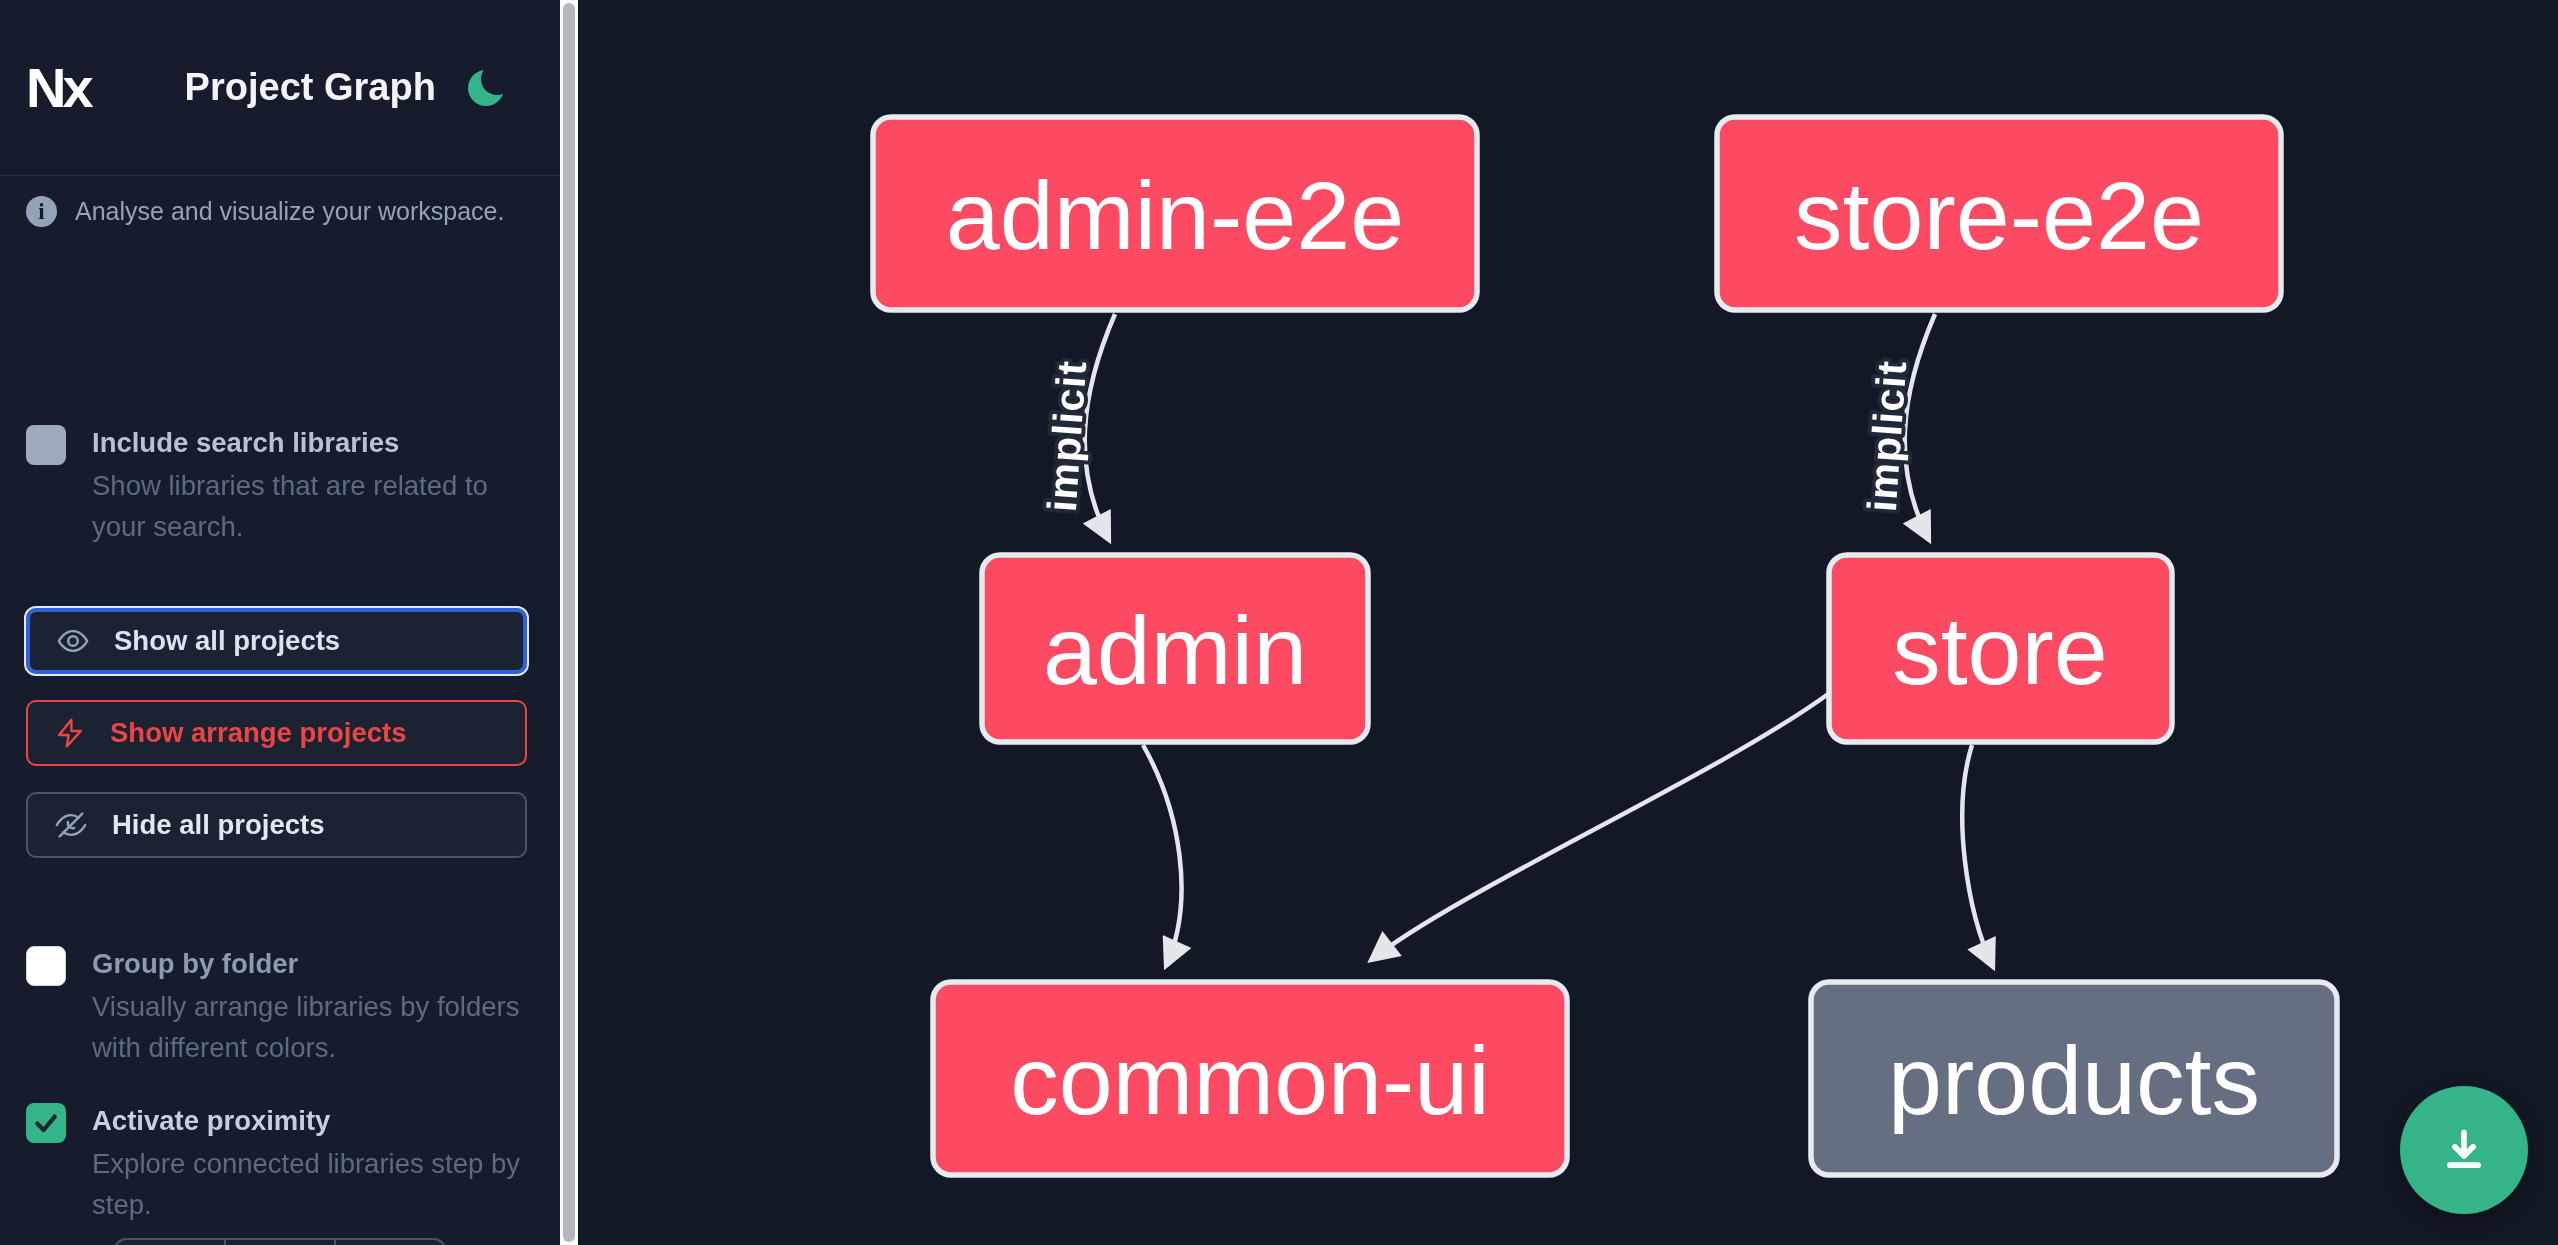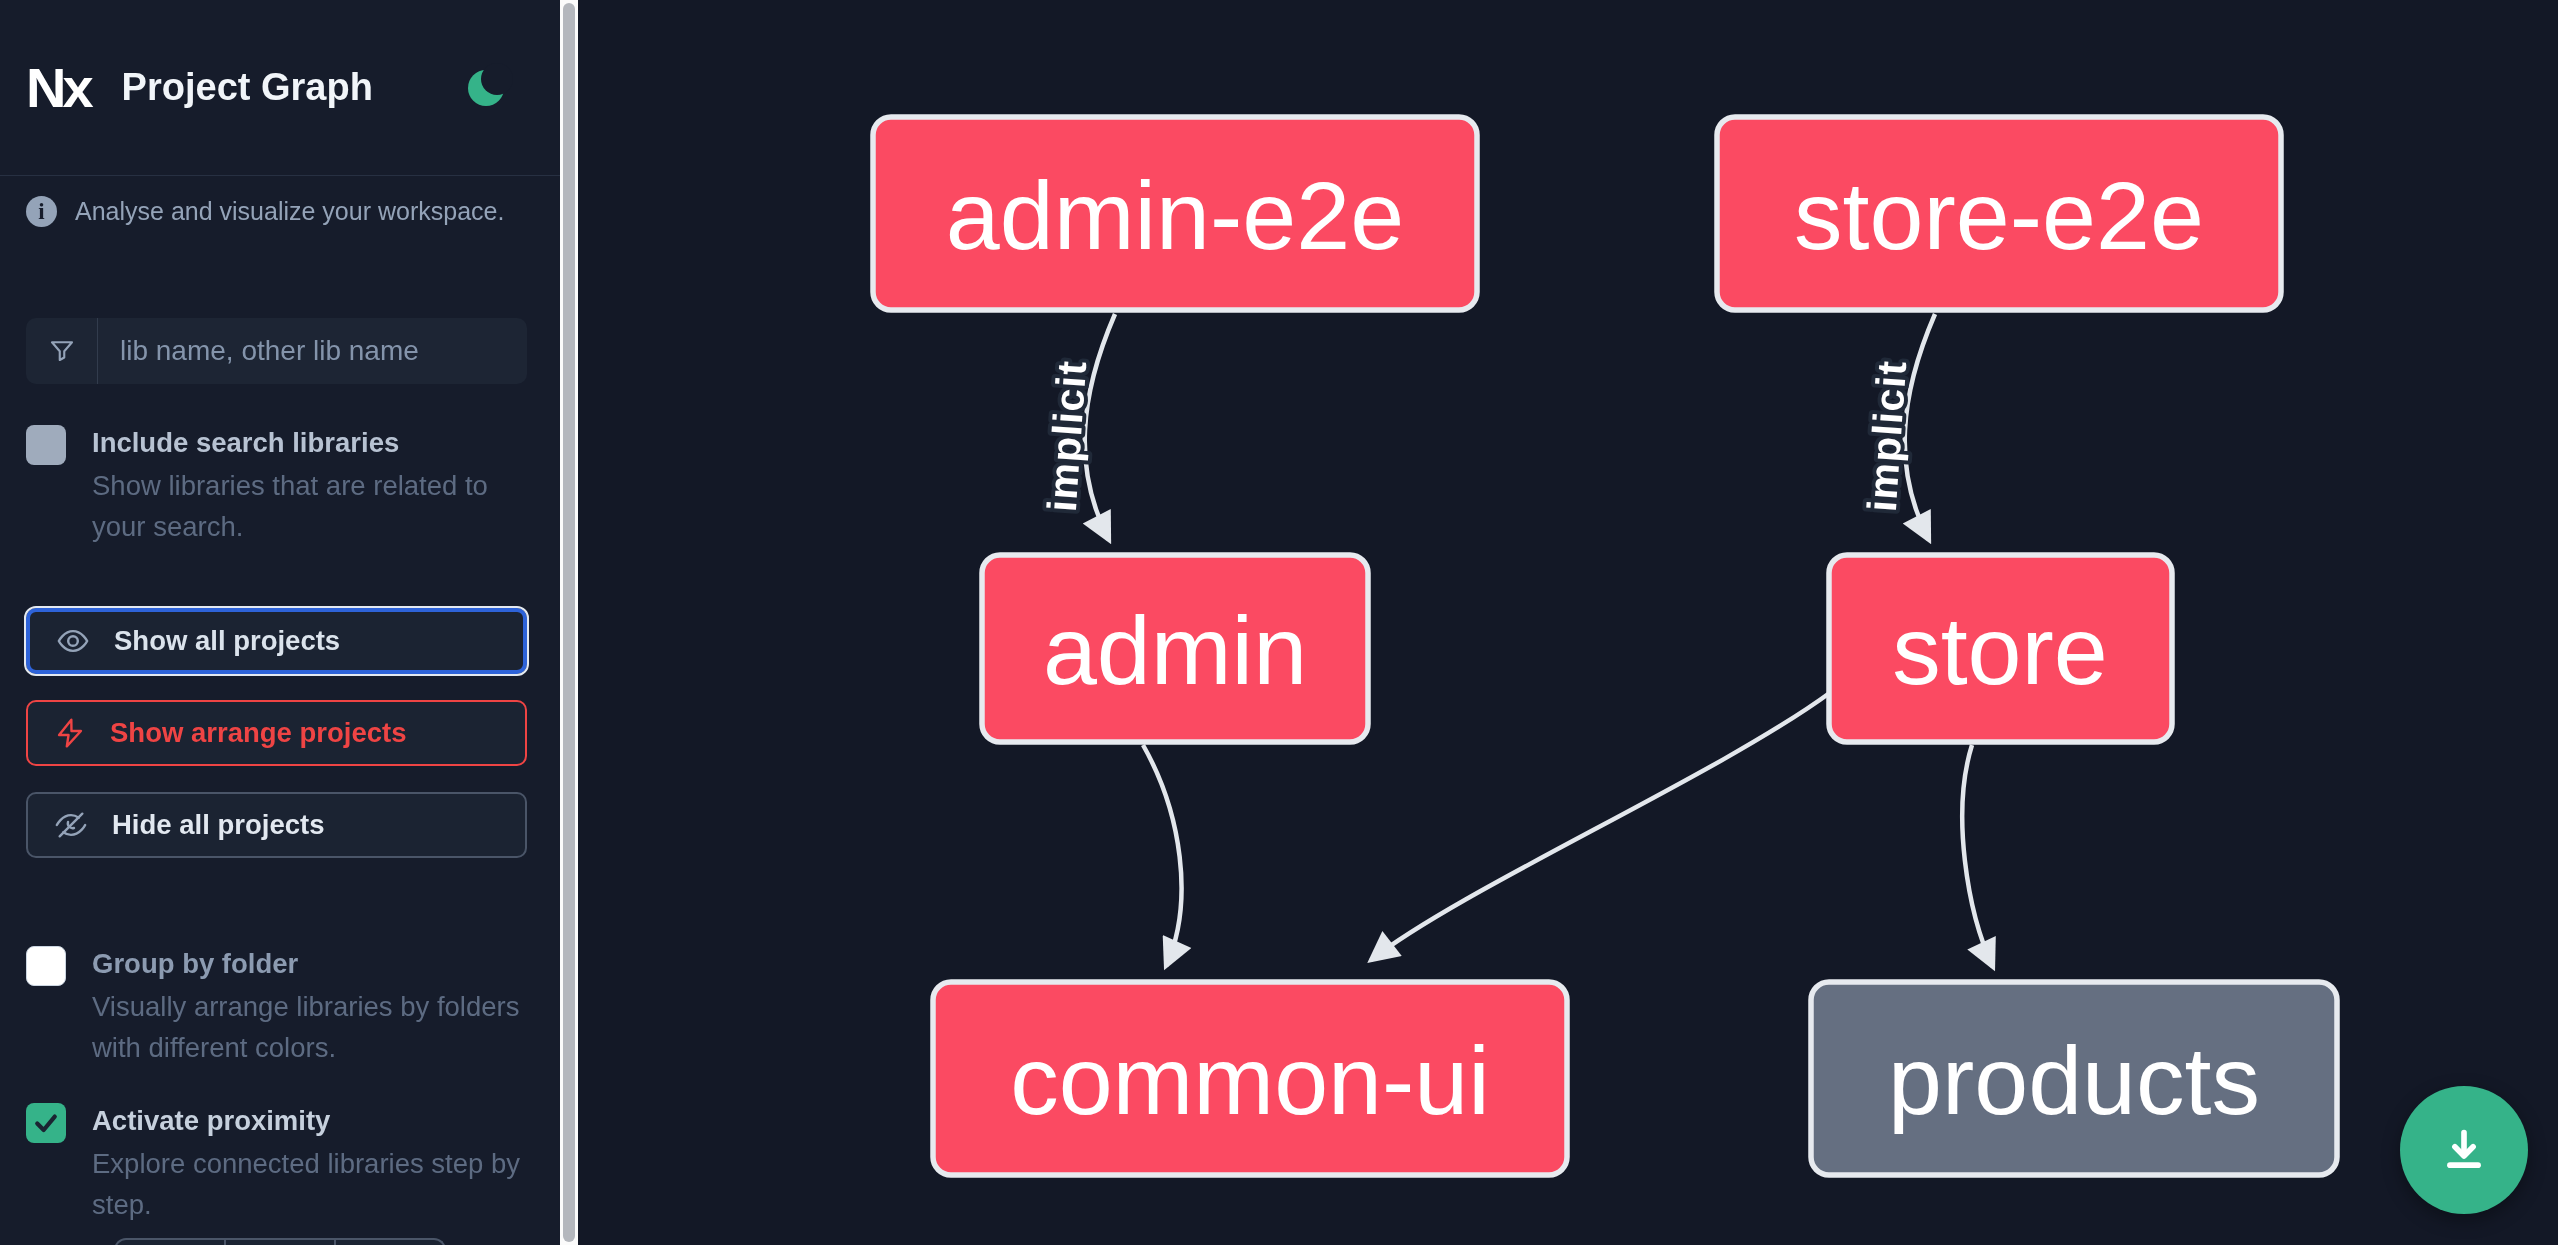--- a/index.html
+++ b/index.html
@@ -5,21 +5,21 @@
   html,body{margin:0;padding:0;background:#0d1220;}
   *{box-sizing:border-box;}
   .root{position:relative;width:2558px;height:1245px;overflow:hidden;
         font-family:"Liberation Sans",sans-serif;}
 
   
   .sidebar{position:absolute;left:0;top:0;width:560px;height:1245px;background:#161c2b;}
   .sb-header{position:absolute;left:0;top:0;width:560px;height:176px;
              display:flex;align-items:center;padding:0 56px 0 26px;border-bottom:1px solid #273042;}
   .nx-logo{color:#ffffff;font-weight:900;font-size:56px;letter-spacing:-4px;line-height:1;}
-  .sb-title{color:#f1f5f9;font-size:38px;font-weight:700;margin-left:32px;flex:0 0 auto;}
+  .sb-title{color:#f1f5f9;font-size:38px;font-weight:700;margin-left:95px;flex:0 0 auto;}
   .spacer{flex:1;}
   .moon{position:relative;width:36px;height:36px;}
   .moon .disc{position:absolute;inset:0;border-radius:50%;background:#35b389;}
   .moon .bite{position:absolute;width:32px;height:32px;border-radius:50%;background:#161c2b;
               left:13px;top:-7px;}
 
   .sb-info{position:absolute;left:26px;top:196px;width:508px;display:flex;align-items:center;gap:18px;}
   .info-icon{width:31px;height:31px;border-radius:50%;background:#94a3b8;color:#161c2b;
              display:flex;align-items:center;justify-content:center;
              font-family:"Liberation Serif",serif;font-weight:800;font-size:23px;flex:0 0 auto;}
@@ -92,28 +92,20 @@
         <span class="disc"></span>
           <span class="bite"></span>
       </span>
     </div>
 
     <div class="sb-info">
       <span class="info-icon">i</span>
       <span class="sb-tagline">Analyse and visualize your workspace.</span>
     </div>
 
-    <div class="search">
-      <span class="icon-box">
-        <svg width="30" height="30" viewBox="0 0 24 24" fill="none" stroke="#94a3b8" stroke-width="1.7" stroke-linejoin="round" stroke-linecap="round">
-            <path d="M4 5h16l-6.2 7.2v5l-3.6 2v-7L4 5z"></path>
-          </svg>
-      </span>
-      <input type="text" placeholder="lib name, other lib name" style="">
-    </div>
 
     <div class="toggle-row" style="top:423px">
       <span class="cb gray"></span>
       <span class="toggle-text">
         <div class="toggle-label" style="color:#b7c2d2">Include search libraries</div>
         <div class="toggle-desc">Show libraries that are related to your search.</div>
       </span>
     </div>
 
     <div class="sb-btn btn-all" style="top:608px">

